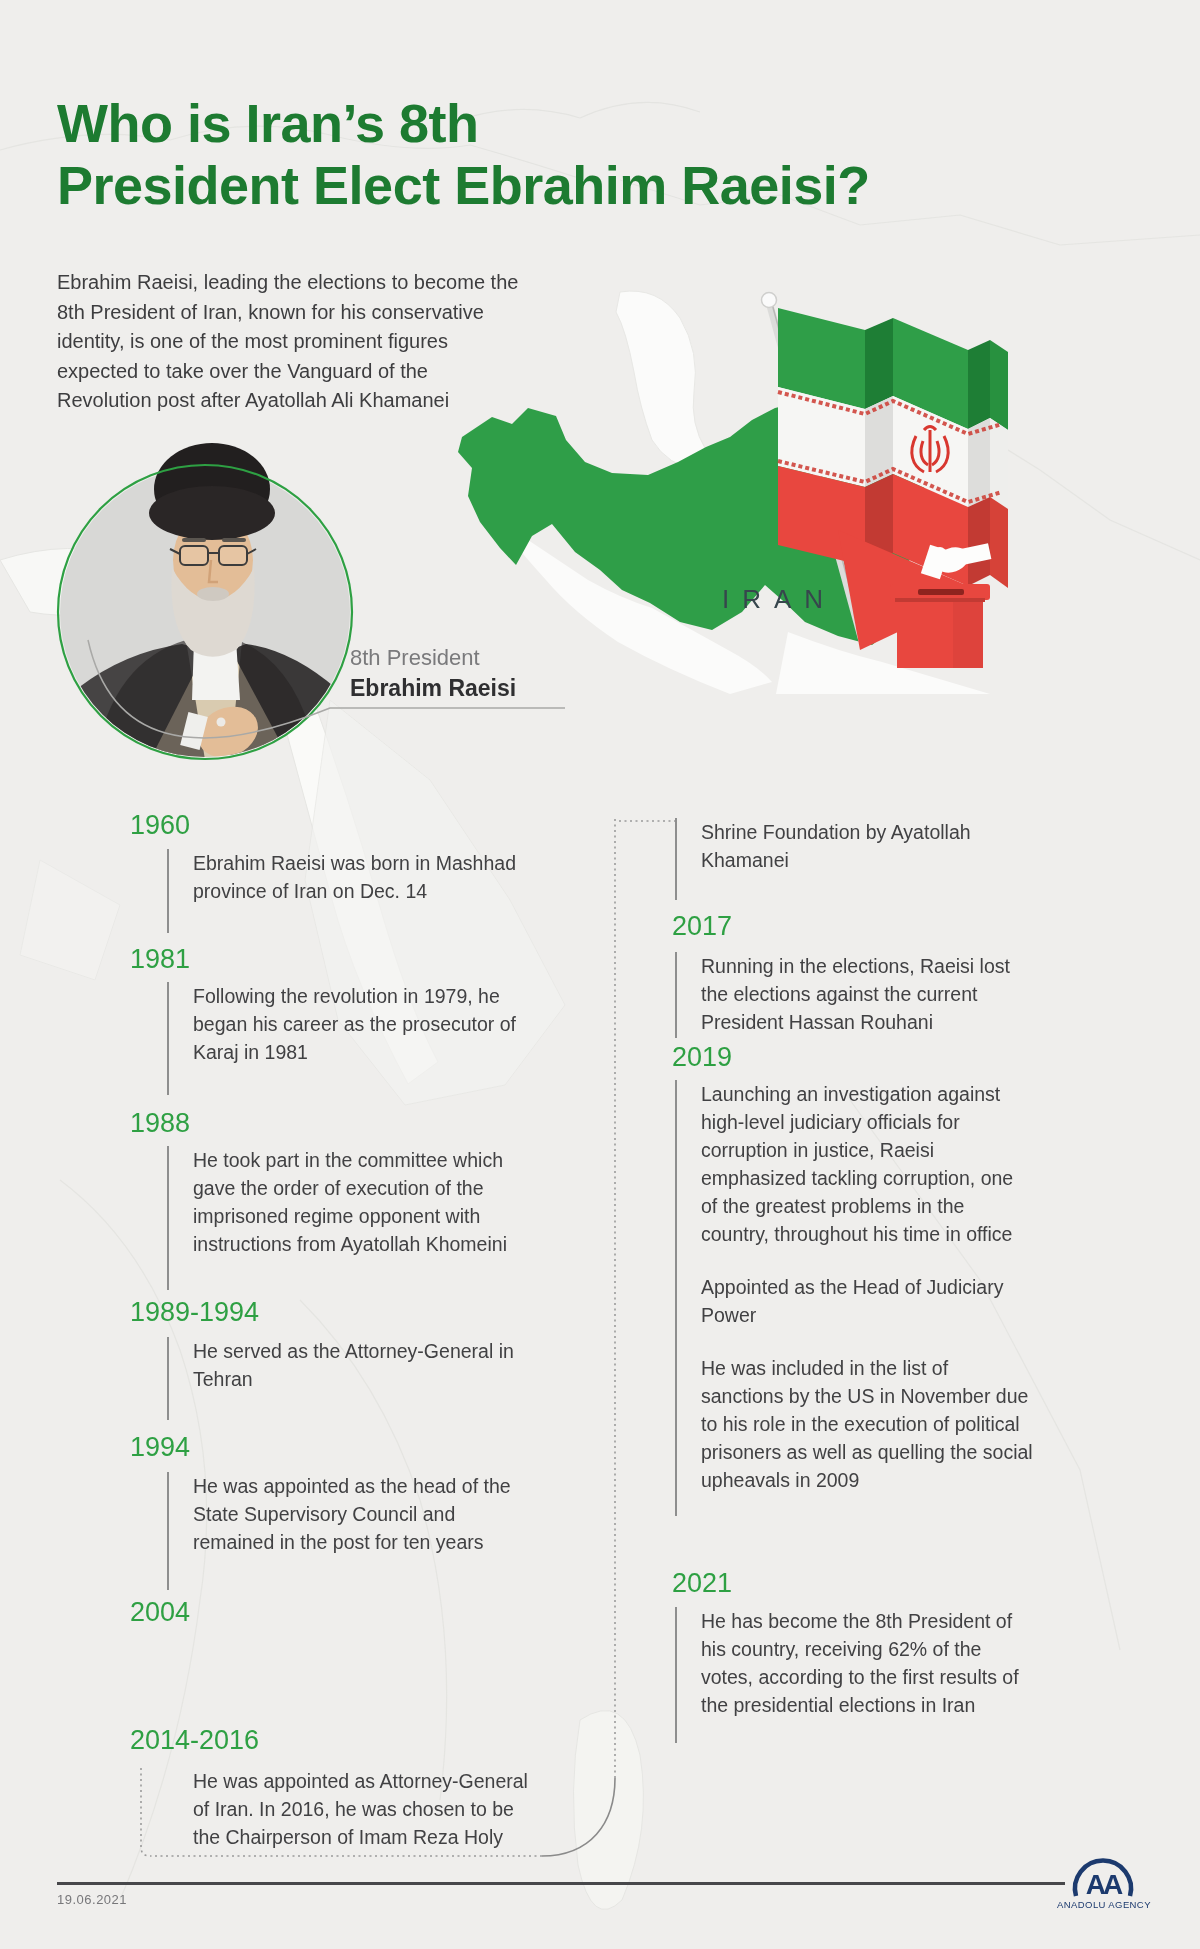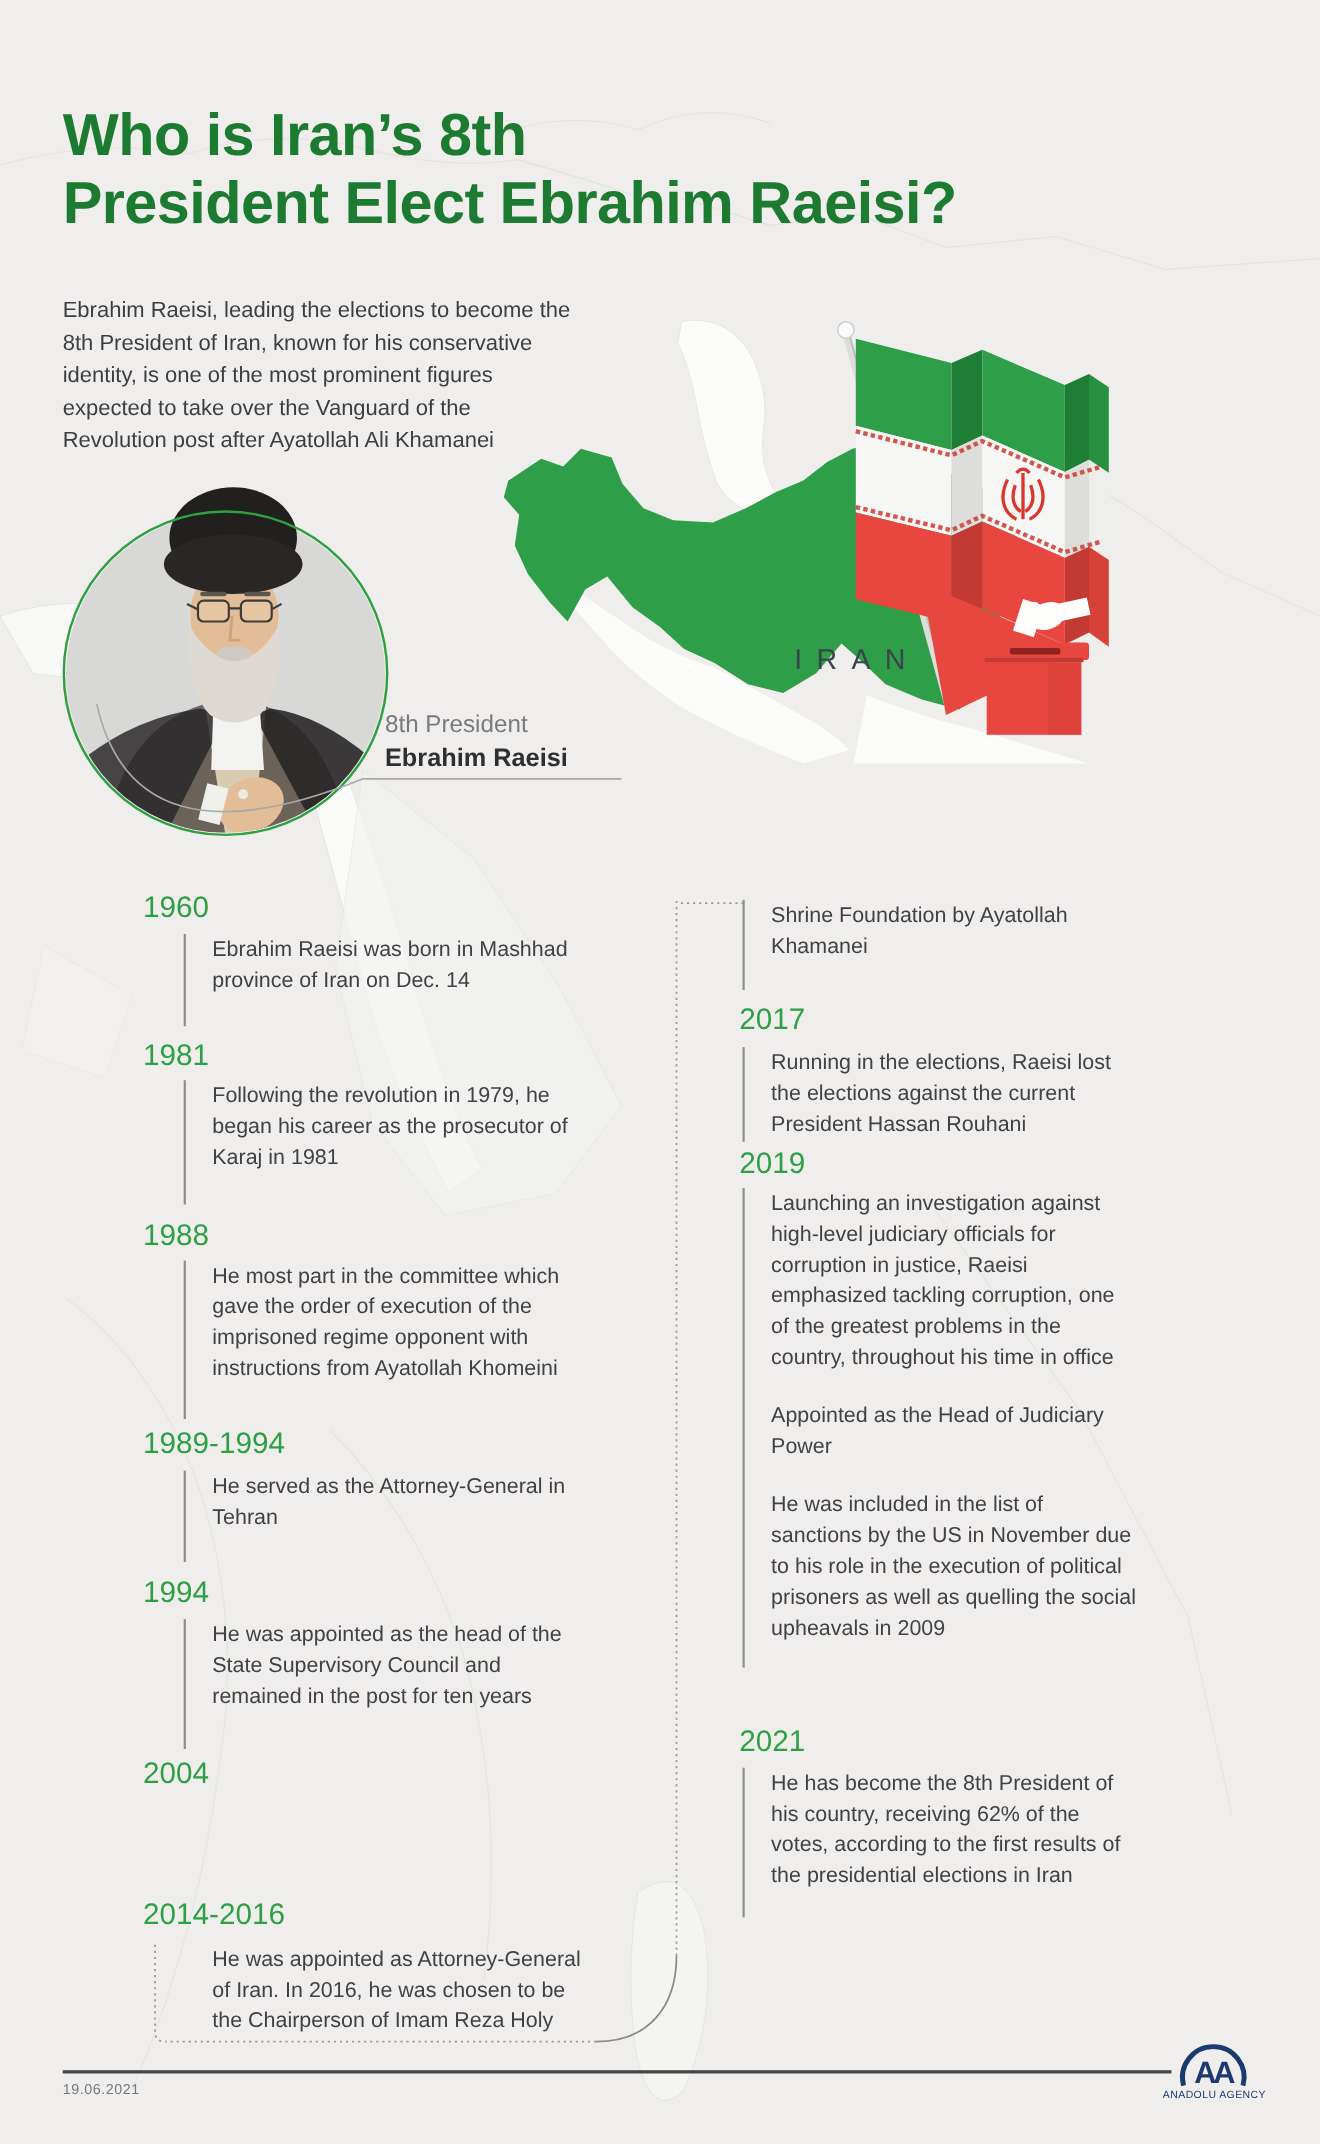--- a/index.html
+++ b/index.html
@@ -199,21 +199,21 @@
     </g>
   </svg>
 
   <div class="abs tl-year left" style="top:810px">1960</div>
   <div class="abs tl-text left" style="top:849px;padding-bottom:28px">Ebrahim Raeisi was born in Mashhad province of Iran on Dec. 14</div>
 
   <div class="abs tl-year left" style="top:944px">1981</div>
   <div class="abs tl-text left" style="top:982px;padding-bottom:29px">Following the revolution in 1979, he began his career as the prosecutor of Karaj in 1981</div>
 
   <div class="abs tl-year left" style="top:1108px">1988</div>
-  <div class="abs tl-text left" style="top:1146px;padding-bottom:32px">He most part in the committee which gave the order of execution of the imprisoned regime opponent with instructions from Ayatollah Khomeini</div>
+  <div class="abs tl-text left" style="top:1146px;padding-bottom:32px">He took part in the committee which gave the order of execution of the imprisoned regime opponent with instructions from Ayatollah Khomeini</div>
 
   <div class="abs tl-year left" style="top:1297px">1989-1994</div>
   <div class="abs tl-text left" style="top:1337px;padding-bottom:27px">He served as the Attorney-General in Tehran</div>
 
   <div class="abs tl-year left" style="top:1432px">1994</div>
   <div class="abs tl-text left" style="top:1472px;padding-bottom:34px">He was appointed as the head of the State Supervisory Council and remained in the post for ten years</div>
 
   <div class="abs tl-year left" style="top:1597px">2004</div>
 
   <div class="abs tl-year left" style="top:1725px">2014-2016</div>

